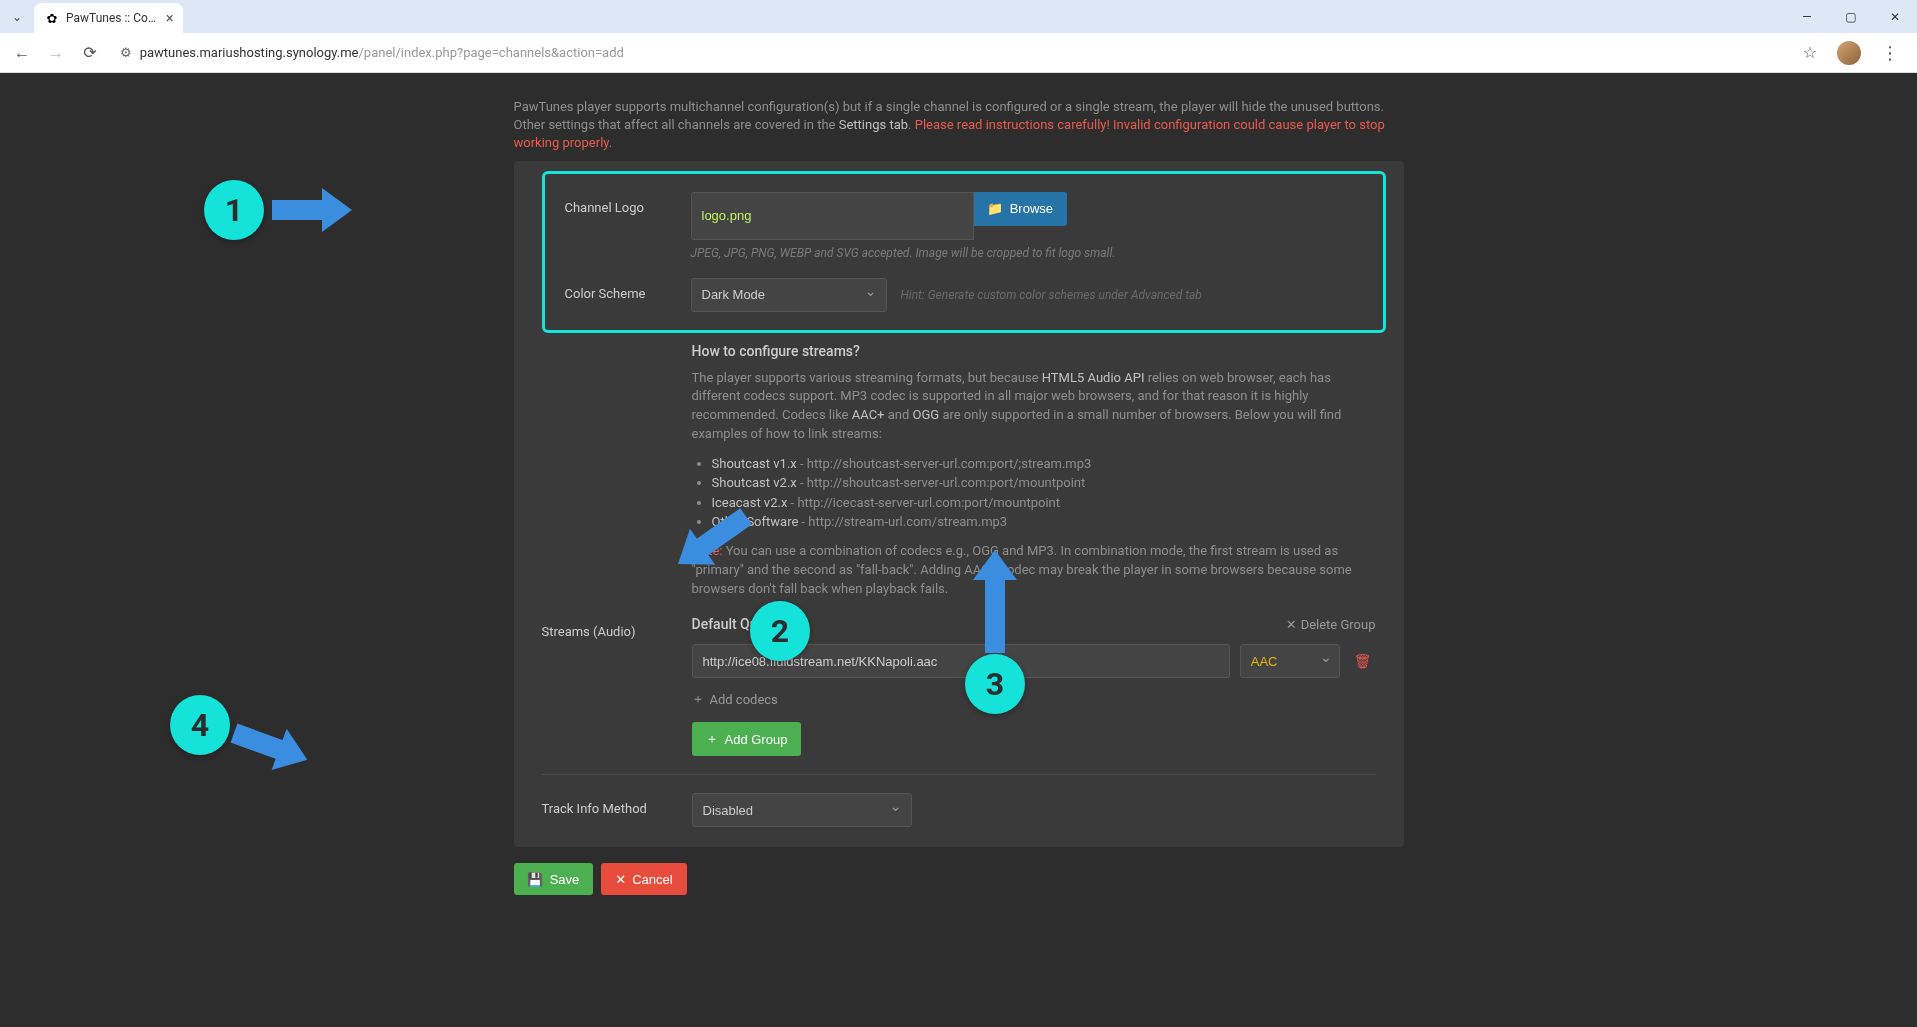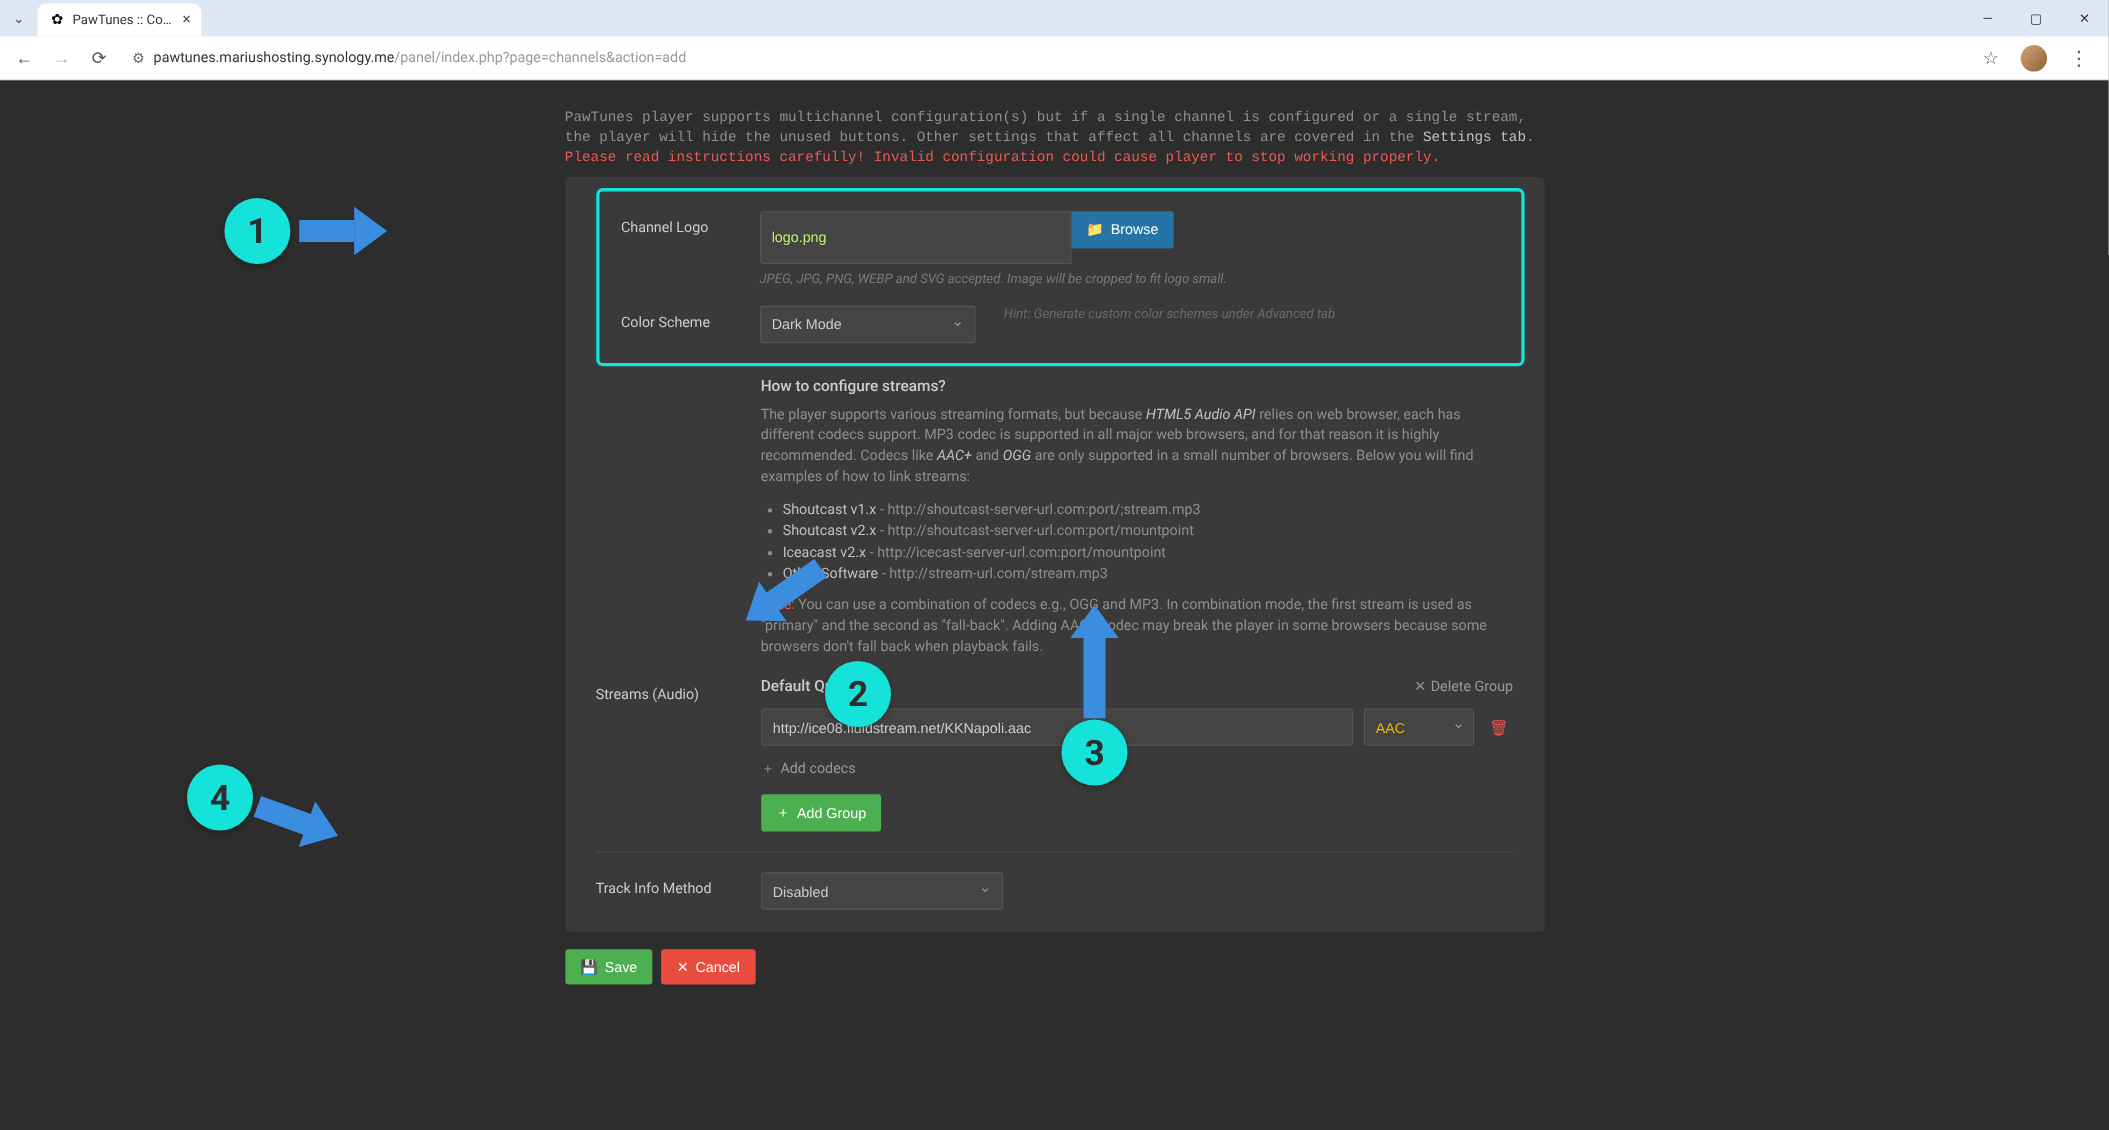--- a/index.html
+++ b/index.html
@@ -24,21 +24,21 @@
 .addr-text { font-size: 13px; color: #999; }
 .addr-text .dark { color: #333; }
 .toolbar-right { display: flex; align-items: center; gap: 4px; }
 .star { font-size: 16px; color: #555; padding: 0 10px; }
 .avatar { width: 24px; height: 24px; border-radius: 50%; background: linear-gradient(135deg,#d4a574,#8b6239); margin: 0 6px; }
 .menu-dots { font-size: 18px; color: #555; padding: 0 10px; }
 
 
 .page { flex: 1; background: #2d2d2d; overflow: auto; position: relative; }
 .page-inner { margin: 0 auto; width: 890px; padding-top: 25px; }
-.intro { color: #8e8e8e; font-size: 13px; line-height: 1.4; margin-bottom: 6px; font-family: Liberation Mono, monospace; }
+.intro { color: #8e8e8e; font-size: 13px; line-height: 1.4; margin-bottom: 6px; }
 .intro .wht { color: #c0c0c0; }
 .intro .red { color: #e85a4f; }
 
 .panel { background: #3a3a3a; border-radius: 4px; padding: 20px 28px; margin-top: 8px; }
 
 .highlight-box { border: 3px solid #15e2d9; border-radius: 6px; padding: 18px 20px 18px 20px; margin: -10px -10px 10px 0; }
 
 .form-row { display: flex; align-items: flex-start; margin-bottom: 18px; }
 .form-row:last-child { margin-bottom: 0; }
 .form-label { width: 126px; color: #ccc; font-size: 13px; padding-top: 8px; flex-shrink: 0; }
@@ -49,21 +49,21 @@
 .browse-btn { background: #2573a7; color: #fff; border: none; height: 34px; padding: 0 14px; font-size: 13px; border-radius: 0 3px 3px 0; display: flex; align-items: center; gap: 6px; cursor: pointer; }
 .hint { color: #7a7a7a; font-size: 12px; font-style: italic; margin-top: 6px; }
 .hint-inline { color: #6a6a6a; font-size: 12px; font-style: italic; }
 
 .select-wrap { position: relative; display: inline-block; }
 .select { height: 34px; background: #444; border: 1px solid #555; color: #ccc; font-size: 13px; padding: 0 30px 0 10px; border-radius: 3px; appearance: none; -webkit-appearance: none; }
 .select-wrap::after { content: "⌄"; position: absolute; right: 10px; top: 5px; color: #999; font-size: 14px; pointer-events: none; }
 
 .section-sub { color: #ccc; font-size: 14px; font-weight: 500; margin-bottom: 10px; margin-top: 4px; }
 .info-text { color: #8e8e8e; font-size: 13px; line-height: 1.45; margin-bottom: 10px; }
-.info-text .wht { color: #c0c0c0; font-style: italic; }
+.info-text .wht { color: #c0c0c0; }
 .info-text .red { color: #e85a4f; }
 ul.stream-list { list-style: disc; padding-left: 20px; margin-bottom: 10px; }
 ul.stream-list li { color: #8e8e8e; font-size: 13px; line-height: 1.5; }
 ul.stream-list li .wht { color: #c0c0c0; }
 
 .divider { border: none; border-top: 1px solid #4a4a4a; margin: 18px 0; }
 
 .streams-row { display: flex; align-items: flex-start; }
 .streams-content { flex: 1; }
 .quality-header { display: flex; justify-content: space-between; align-items: center; margin-bottom: 12px; }
@@ -142,21 +142,21 @@
                 <button class="browse-btn">
                   <span>📁</span>
                   <span>Browse</span>
                 </button>
               </div>
               <div class="hint">JPEG, JPG, PNG, WEBP and SVG accepted. Image will be cropped to fit logo small.</div>
             </div>
           </div>
           <div class="form-row" style="margin-bottom:0">
             <div class="form-label">Color Scheme</div>
-            <div class="form-ctrl" style="display:flex;align-items:flex-start;gap:26px">
+            <div class="form-ctrl" style="display:flex;align-items:center;gap:14px">
               <div class="select-wrap">
                 <select class="select" style="width:196px">
                   <option>Dark Mode</option>
                 </select>
               </div>
               <span class="hint-inline">Hint: Generate custom color schemes under Advanced tab</span>
             </div>
           </div>
         </div>
 

